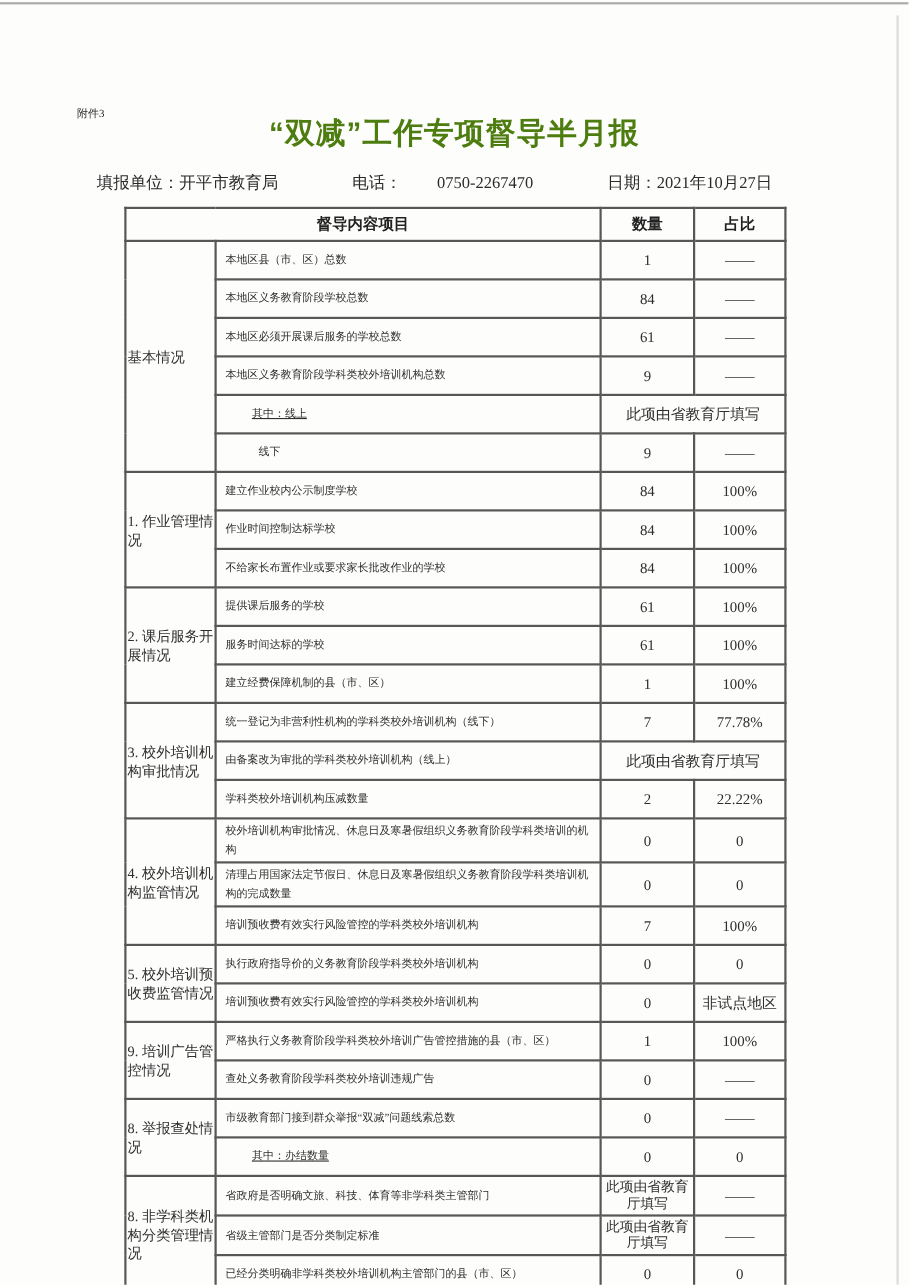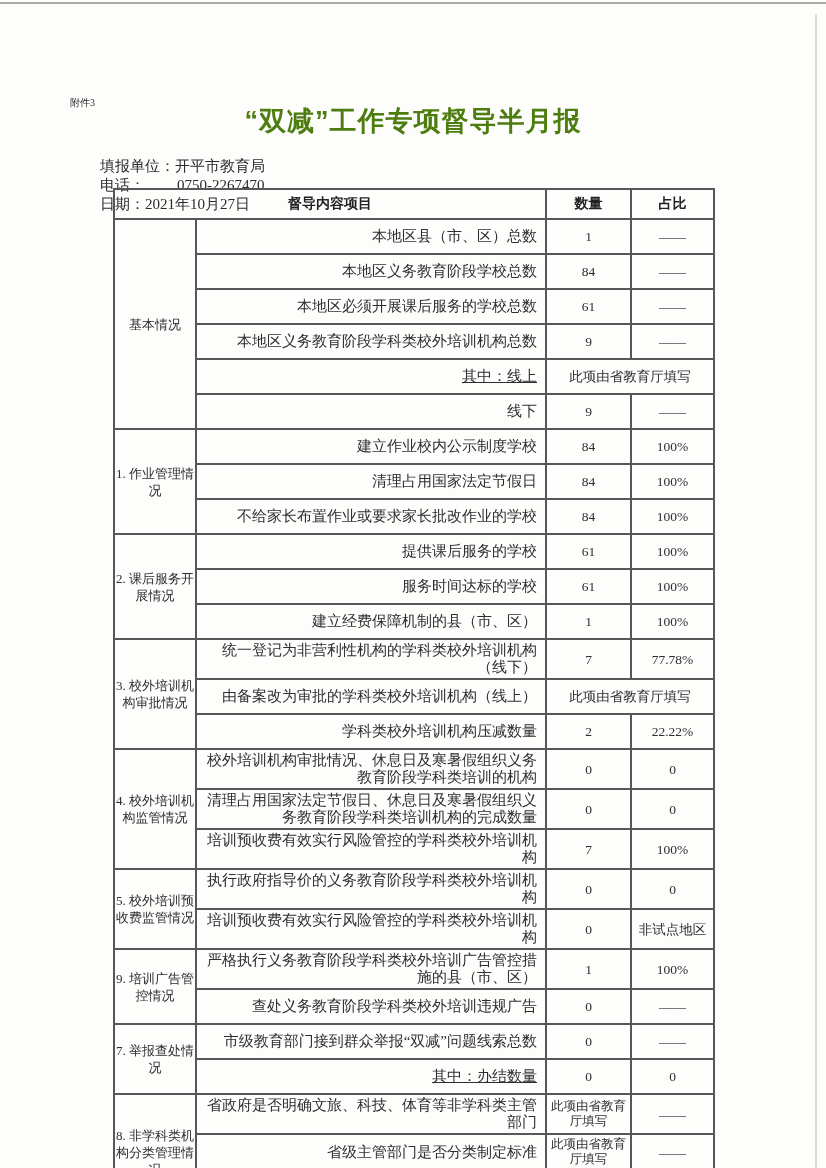--- a/index.html
+++ b/index.html
@@ -12,36 +12,36 @@
   .scan-edge-top { position:absolute; top:2px; left:0; right:0; height:2px; background:#8f8f8f; opacity:.75; }
   .scan-edge-right { position:absolute; top:14px; bottom:0; right:9px; width:2px; background:#dcdcda; }
 
   .attachment { position:absolute; left:70px; top:76px; font-size:10px; color:#2a2a2a;margin-top:20px; }
   .title {
     position:absolute; left:113px; width:600px; top:103px; text-align:center;
     font-size:27px; font-weight:bold; letter-spacing:1px; color:#4d7c0f;
     font-family:"Liberation Sans","DejaVu Sans",sans-serif;
   }
   .info-row {
-    position:absolute; left:100px; width:614px; top:157px;
+    position:absolute; left:88px; width:614px; top:157px;
     display:flex; justify-content:space-between; align-items:baseline;
-    font-size:15px; color:#2a2a2a;flex-direction:column;
+    font-size:15px; color:#2a2a2a;
   }
   .info-phone .v { margin-left:32px; }
 
   table.report {
     position:absolute; left:113px; top:188px; width:600px;
     border-collapse:collapse; table-layout:fixed;
   }
   table.report th, table.report td { border:2px solid #575757; vertical-align:middle; }
   thead th { font-size:14px; font-weight:bold; height:24px; padding:2px; text-align:center; color:#222;border-radius:12px; }
-  td.cat { text-align:center; font-size:13px; line-height:17px; padding:2px 1px; }
-  td.item { text-align:right; font-size:15px; line-height:17px; padding:2px 8px; height:29px; }
+  td.cat { font-size:13px; line-height:17px; padding:2px 1px; }
+  td.item { text-align:left; font-size:10px; line-height:17px; padding:2px 8px; height:29px; }
   td.item.ind1 { padding-left:32px;text-decoration:underline; }
-  td.item.ind2 { padding-left:61px;font-family:Liberation Serif, serif; }
+  td.item.ind2 { padding-left:38px;font-family:Liberation Serif, serif; }
   td.num { text-align:center; font-size:13.5px; line-height:17px; padding:2px 4px; }
   td.num.fill-small { font-size:12.5px; line-height:15px; padding:2px 2px; }
   td.num.fill { font-size:13.5px; }
 </style>
 </head>
 <body>
 
 <div class="scan-edge-top"></div>
 <div class="scan-edge-right"></div>
 
@@ -100,21 +100,21 @@
         <td class="num">9</td>
         <td class="num">——</td>
       </tr>
       <tr>
         <td class="cat" rowspan="3">1. 作业管理情况</td>
         <td class="item">建立作业校内公示制度学校</td>
         <td class="num">84</td>
         <td class="num">100%</td>
       </tr>
       <tr>
-        <td class="item">清理占用国家法定节假日</td>
+        <td class="item">作业时间控制达标学校</td>
         <td class="num">84</td>
         <td class="num">100%</td>
       </tr>
       <tr>
         <td class="item">不给家长布置作业或要求家长批改作业的学校</td>
         <td class="num">84</td>
         <td class="num">100%</td>
       </tr>
       <tr>
         <td class="cat" rowspan="3">2. 课后服务开展情况</td>
@@ -179,21 +179,21 @@
         <td class="item">严格执行义务教育阶段学科类校外培训广告管控措施的县（市、区）</td>
         <td class="num">1</td>
         <td class="num">100%</td>
       </tr>
       <tr>
         <td class="item">查处义务教育阶段学科类校外培训违规广告</td>
         <td class="num">0</td>
         <td class="num">——</td>
       </tr>
       <tr>
-        <td class="cat" rowspan="2">7. 举报查处情况</td>
+        <td class="cat" rowspan="2">8. 举报查处情况</td>
         <td class="item">市级教育部门接到群众举报“双减”问题线索总数</td>
         <td class="num">0</td>
         <td class="num">——</td>
       </tr>
       <tr>
         <td class="item ind1">其中：办结数量</td>
         <td class="num">0</td>
         <td class="num">0</td>
       </tr>
       <tr>

